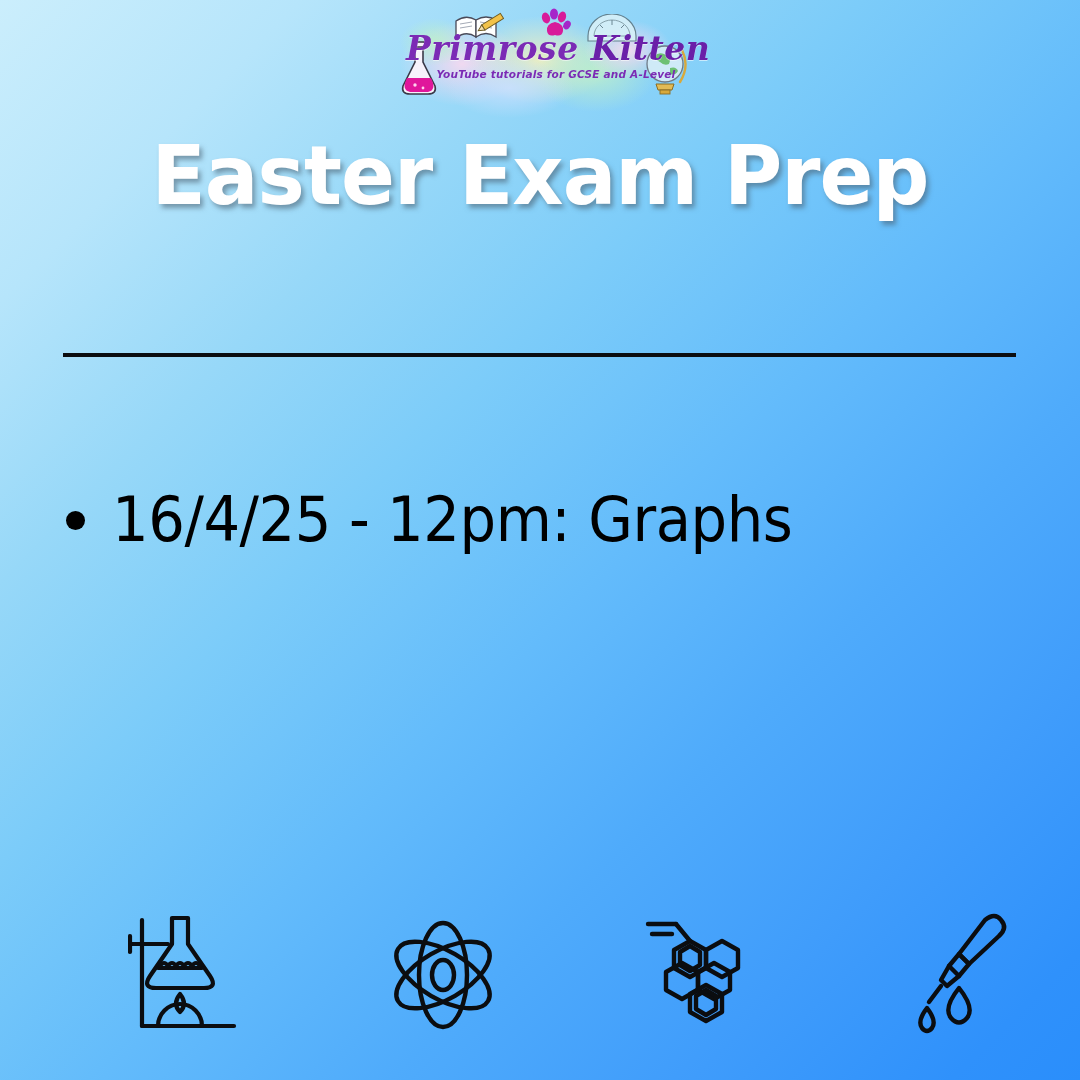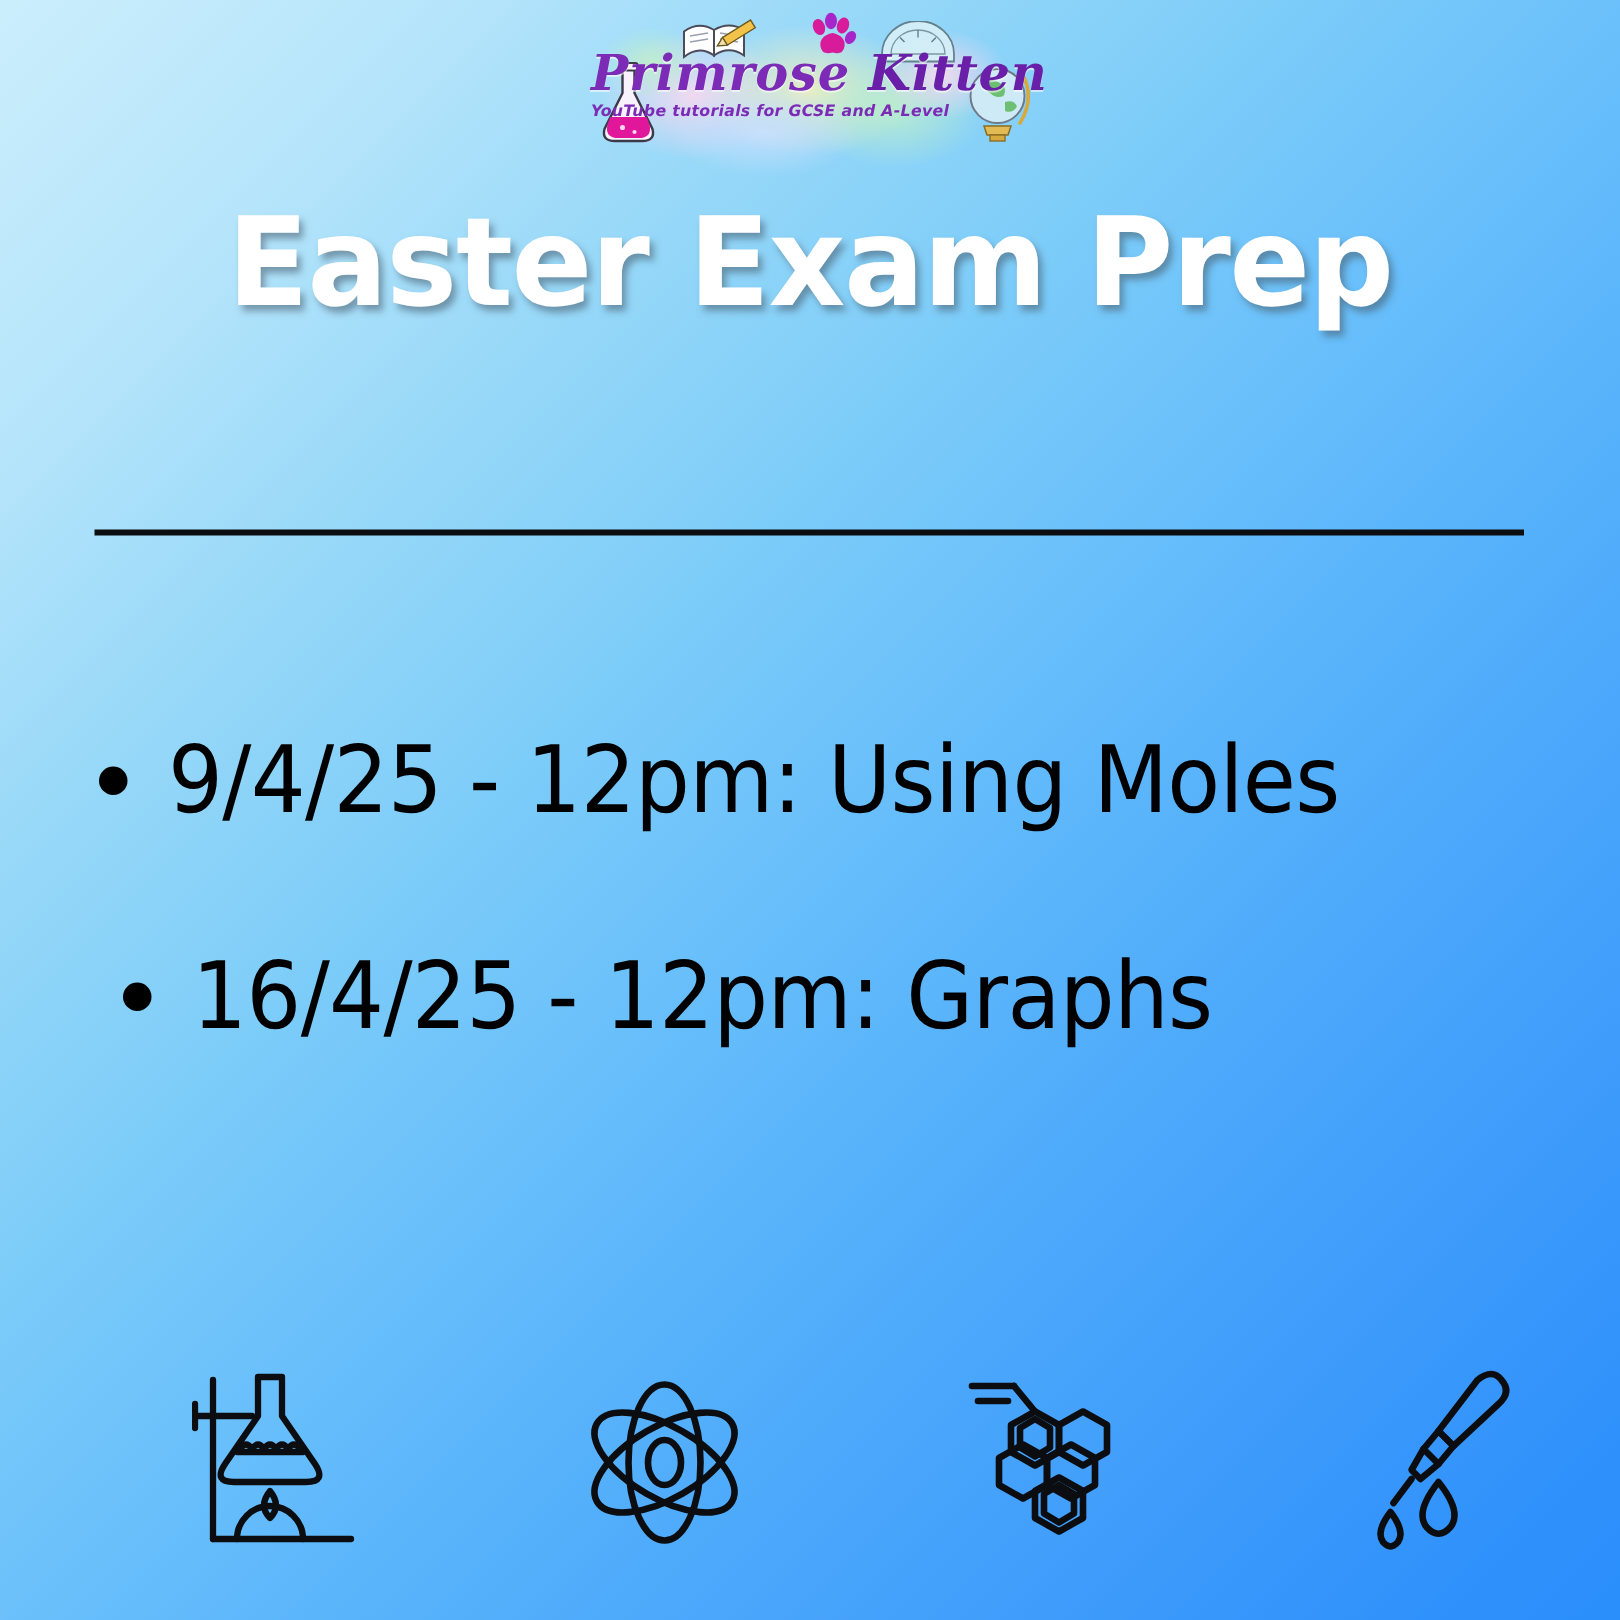--- a/index.html
+++ b/index.html
@@ -38,24 +38,24 @@
     width: 300px;
     height: 118px;
   }
   .logo-splash {
     position: absolute;
     left: 0; top: 0;
     width: 300px; height: 118px;
   }
   .logo-text-block {
     position: absolute;
-    left: 4px;
+    left: 16px;
     top: 30px;
     width: 300px;
-    text-align: left;
+    text-align: center;
   }
   .logo-name {
     font-family: "DejaVu Serif", serif;
     font-style: italic;
     font-weight: bold;
     font-size: 33px;
     line-height: 34px;
     letter-spacing: 0.5px;
     color: #7b2bb5;
     text-shadow: 0 1px 0 rgba(255,255,255,0.55);
@@ -262,24 +262,20 @@
   </div>
 
   <div class="title">Easter Exam Prep</div>
 
 
   <div class="divider"></div>
 
   <div class="bullets">
     <div class="bullet-row">
       <span class="bullet-dot"></span>
-      <span class="bullet-text">9/4/25 - 12pm: Using Moles</span>
-    </div>
-    <div class="bullet-row">
-      <span class="bullet-dot"></span>
       <span class="bullet-text">16/4/25 - 12pm: Graphs</span>
     </div>
   </div>
 
   <div class="icon-row">
 
     <div class="icon-cell">
       <svg viewBox="0 0 120 130" fill="none" stroke="#0b0d10" stroke-width="4.2" stroke-linecap="round" stroke-linejoin="round">
         <line x1="14" y1="10" x2="14" y2="116"></line>
         <line x1="14" y1="116" x2="106" y2="116"></line>

